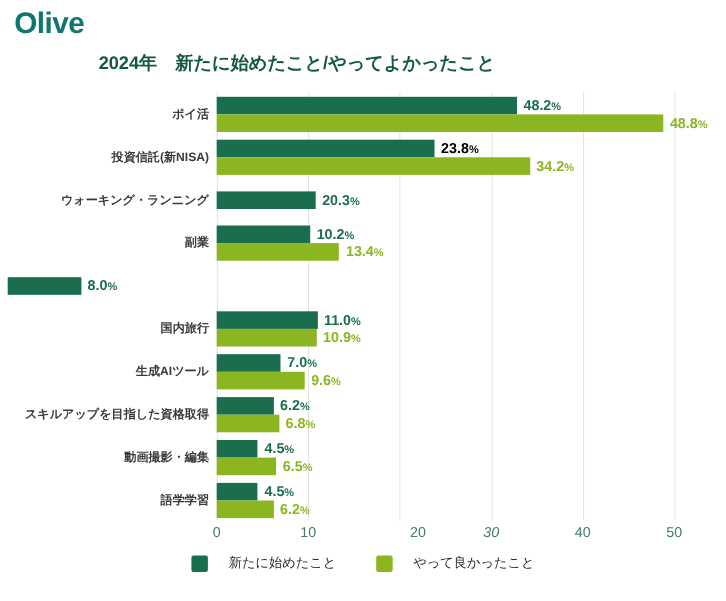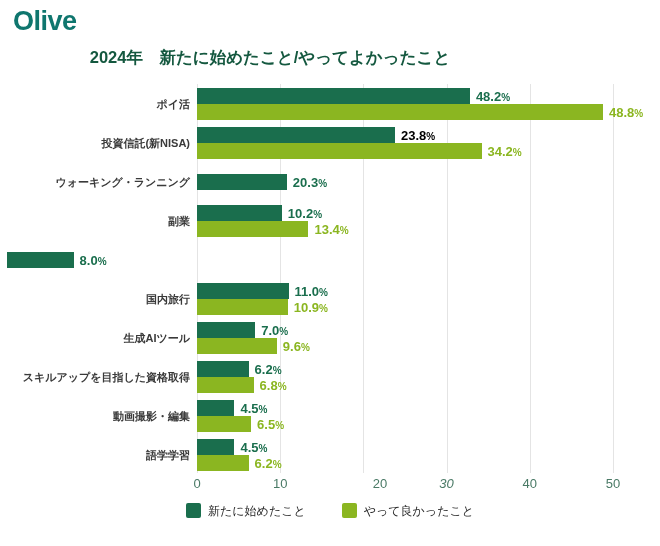--- a/index.html
+++ b/index.html
@@ -39,21 +39,21 @@
   .val .pct{font-size:10px;}
   .axis{position:absolute;left:197px;top:476px;width:416px;height:16px;}
   .tick{
     position:absolute;top:0;transform:translateX(-50%);
     font-size:13px;color:#4a7a66;
   }
   .legend{
     position:absolute;left:0;top:503px;width:660px;
     display:flex;justify-content:center;align-items:center;gap:36px;
   }
-  .legend-item{display:flex;align-items:flex-start;gap:7px;}
+  .legend-item{display:flex;align-items:flex-end;gap:19px;}
   .legend-swatch{width:15px;height:15px;border-radius:2px;flex:0 0 auto;}
   .legend-label{font-size:12px;color:#2b2b2b;}
 </style>
 </head>
 <body>
 
 <div class="page">
   <div class="logo">Olive</div>
   <div class="chart-title">2024年　新たに始めたこと/やってよかったこと</div>
   <div class="gridlines">

